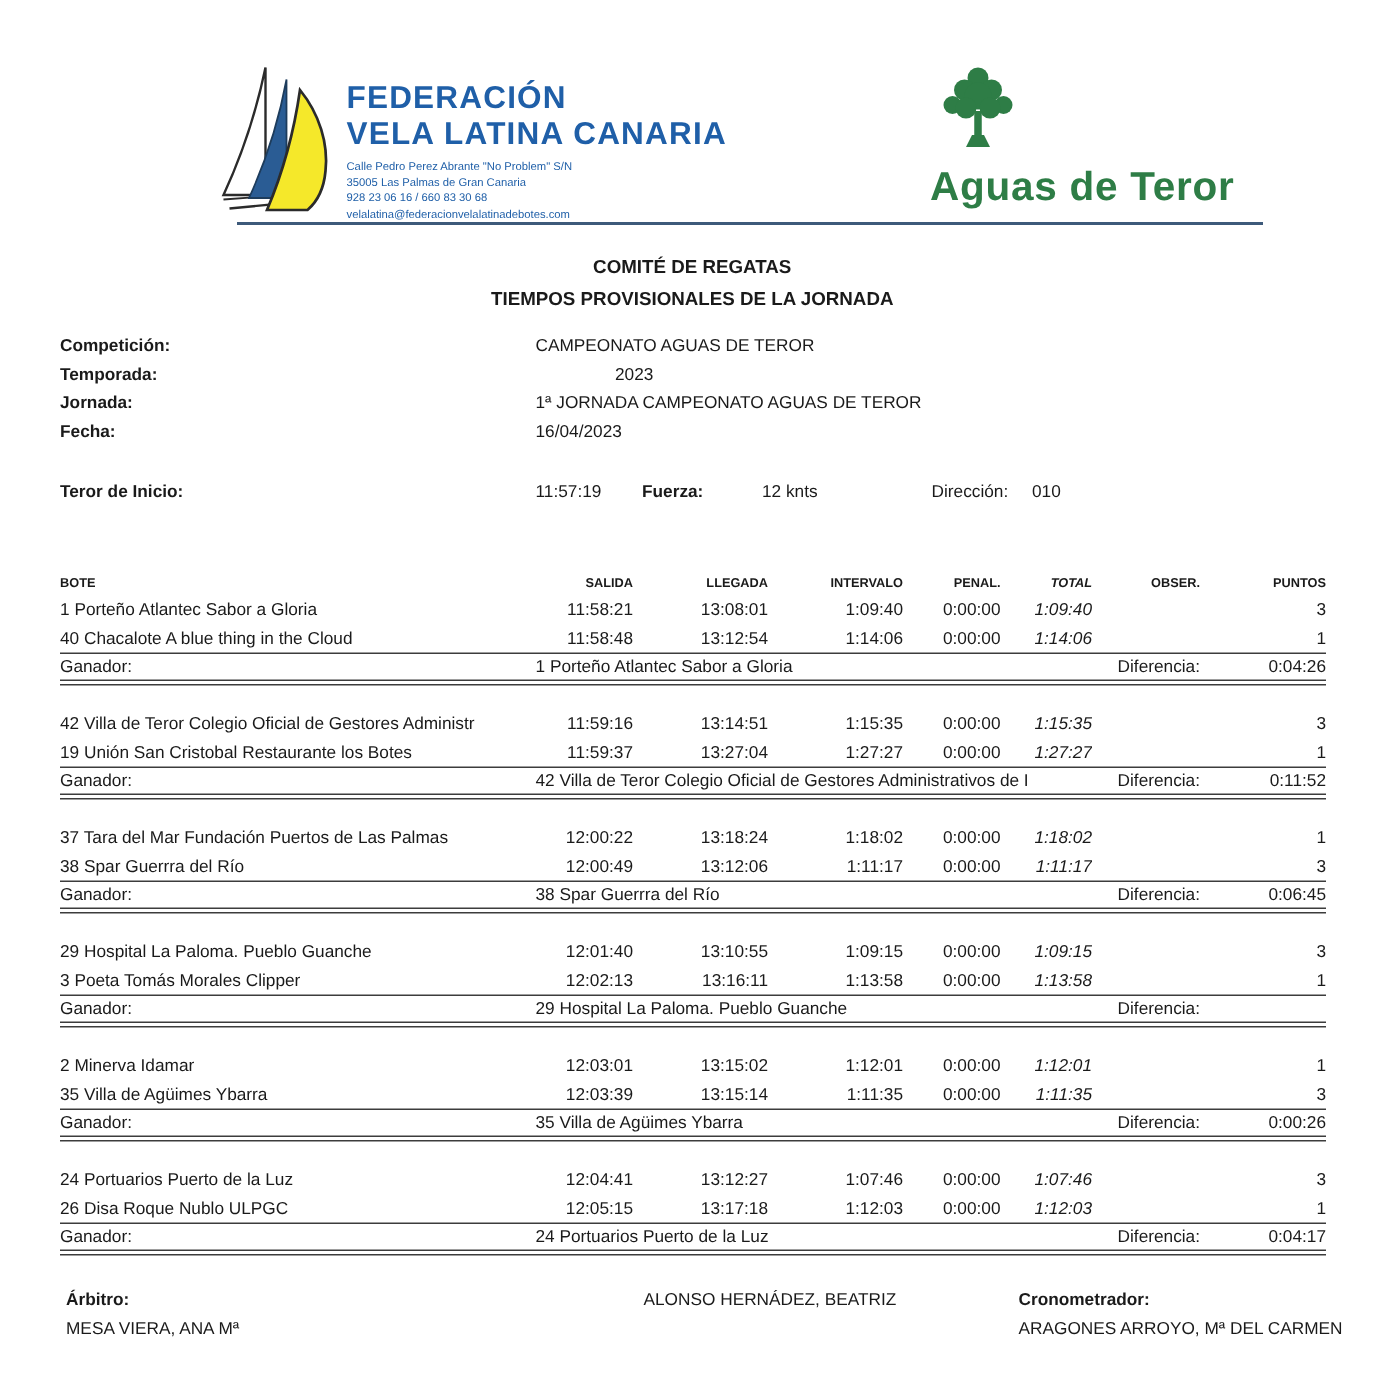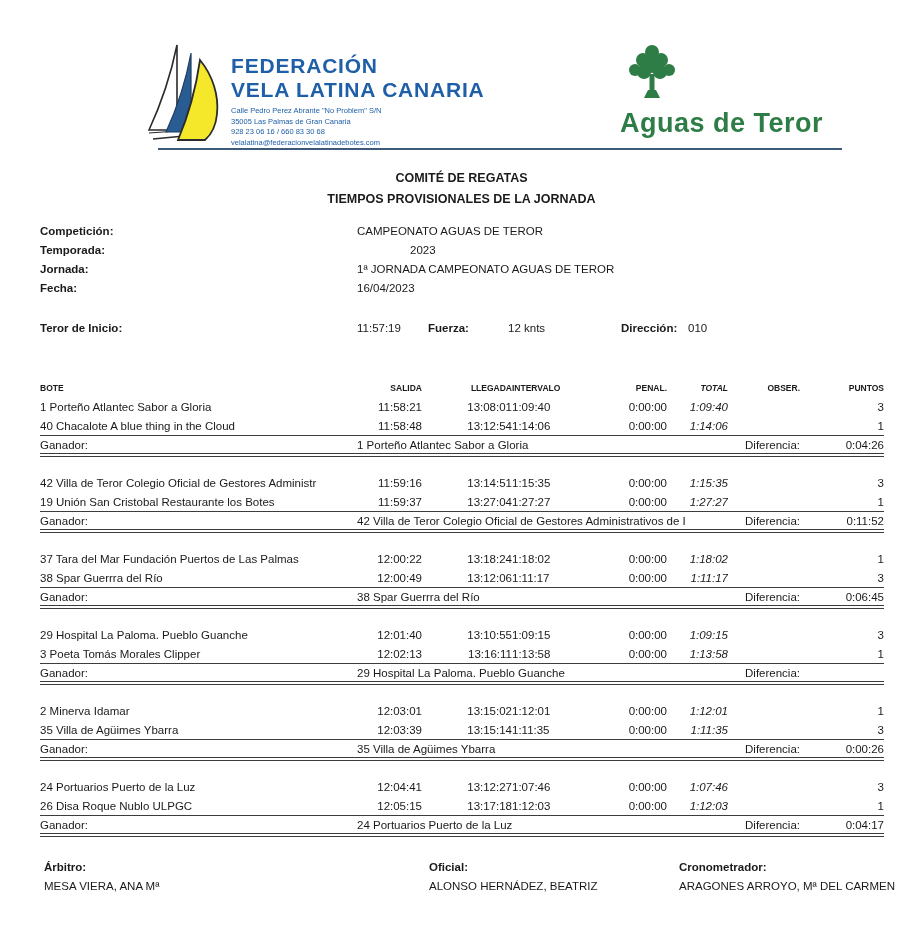--- a/index.html
+++ b/index.html
@@ -24,31 +24,31 @@
   .info-block{position:absolute;top:221px;left:40px;width:844px;}
   .info-row{display:flex;height:19px;font-size:11.5px;align-items:center;}
   .info-label{width:317px;font-weight:700;flex:0 0 auto;}
   .info-value{flex:1;}
   .info-value.indent{padding-left:53px;}
   .start-row{position:absolute;top:318px;left:40px;width:844px;display:flex;font-size:11.5px;align-items:center;height:19px;}
   .start-label{width:317px;font-weight:700;flex:0 0 auto;}
   .start-time{width:65px;text-align:left;}
   .fuerza-label{margin-left:6px;font-weight:700;width:80px;}
   .fuerza-value{width:95px;}
-  .direccion-label{margin-left:18px;font-weight:700;width:62px;}
+  .direccion-label{margin-left:18px;font-weight:400;width:62px;}
   .direccion-value{margin-left:5px;}
   
   .results{position:absolute;top:378px;left:40px;width:844px;font-size:11.5px;}
   .thead{display:flex;height:19px;font-size:8.5px;font-weight:700;align-items:center;}
   .trow{display:flex;height:19px;align-items:center;}
   .c{flex:0 0 auto;white-space:nowrap;overflow:hidden;}
   .c-bote{width:317px;text-align:left;}
   .c-salida{width:65px;text-align:right;}
   .c-llegada{width:90px;text-align:right;}
-  .c-intervalo{width:90px;}
+  .c-intervalo{width:90px;text-align:right;}
   .c-penal{width:65px;text-align:right;}
   .c-total{width:61px;text-align:right;font-style:italic;}
   .c-obser{width:72px;text-align:right;}
   .c-puntos{width:84px;text-align:right;}
   .group{margin-top:0;}
   .group + .group{margin-top:16px;}
   .ganador-row{display:flex;height:17px;align-items:center;border-top:1.5px solid #3c3c3c;border-bottom:1.5px solid #3c3c3c;}
   .ganador-label{width:317px;flex:0 0 auto;}
   .winner-name{flex:1;white-space:nowrap;overflow:hidden;}
   .dif-label{flex:0 0 auto;padding-right:12px;}
@@ -328,21 +328,20 @@
         </div>
       </div>
   </div>
 
   <div class="footer">
     <div class="official o1">
       <div class="role">Árbitro:</div>
       <div class="name">MESA VIERA, ANA Mª</div>
     </div>
     <div class="official o2">
-      <div class="role">Oficial:</div>
       <div class="name">ALONSO HERNÁDEZ, BEATRIZ</div>
     </div>
     <div class="official o3">
       <div class="role">Cronometrador:</div>
       <div class="name">ARAGONES ARROYO, Mª DEL CARMEN</div>
     </div>
   </div>
 
 </div>
 

